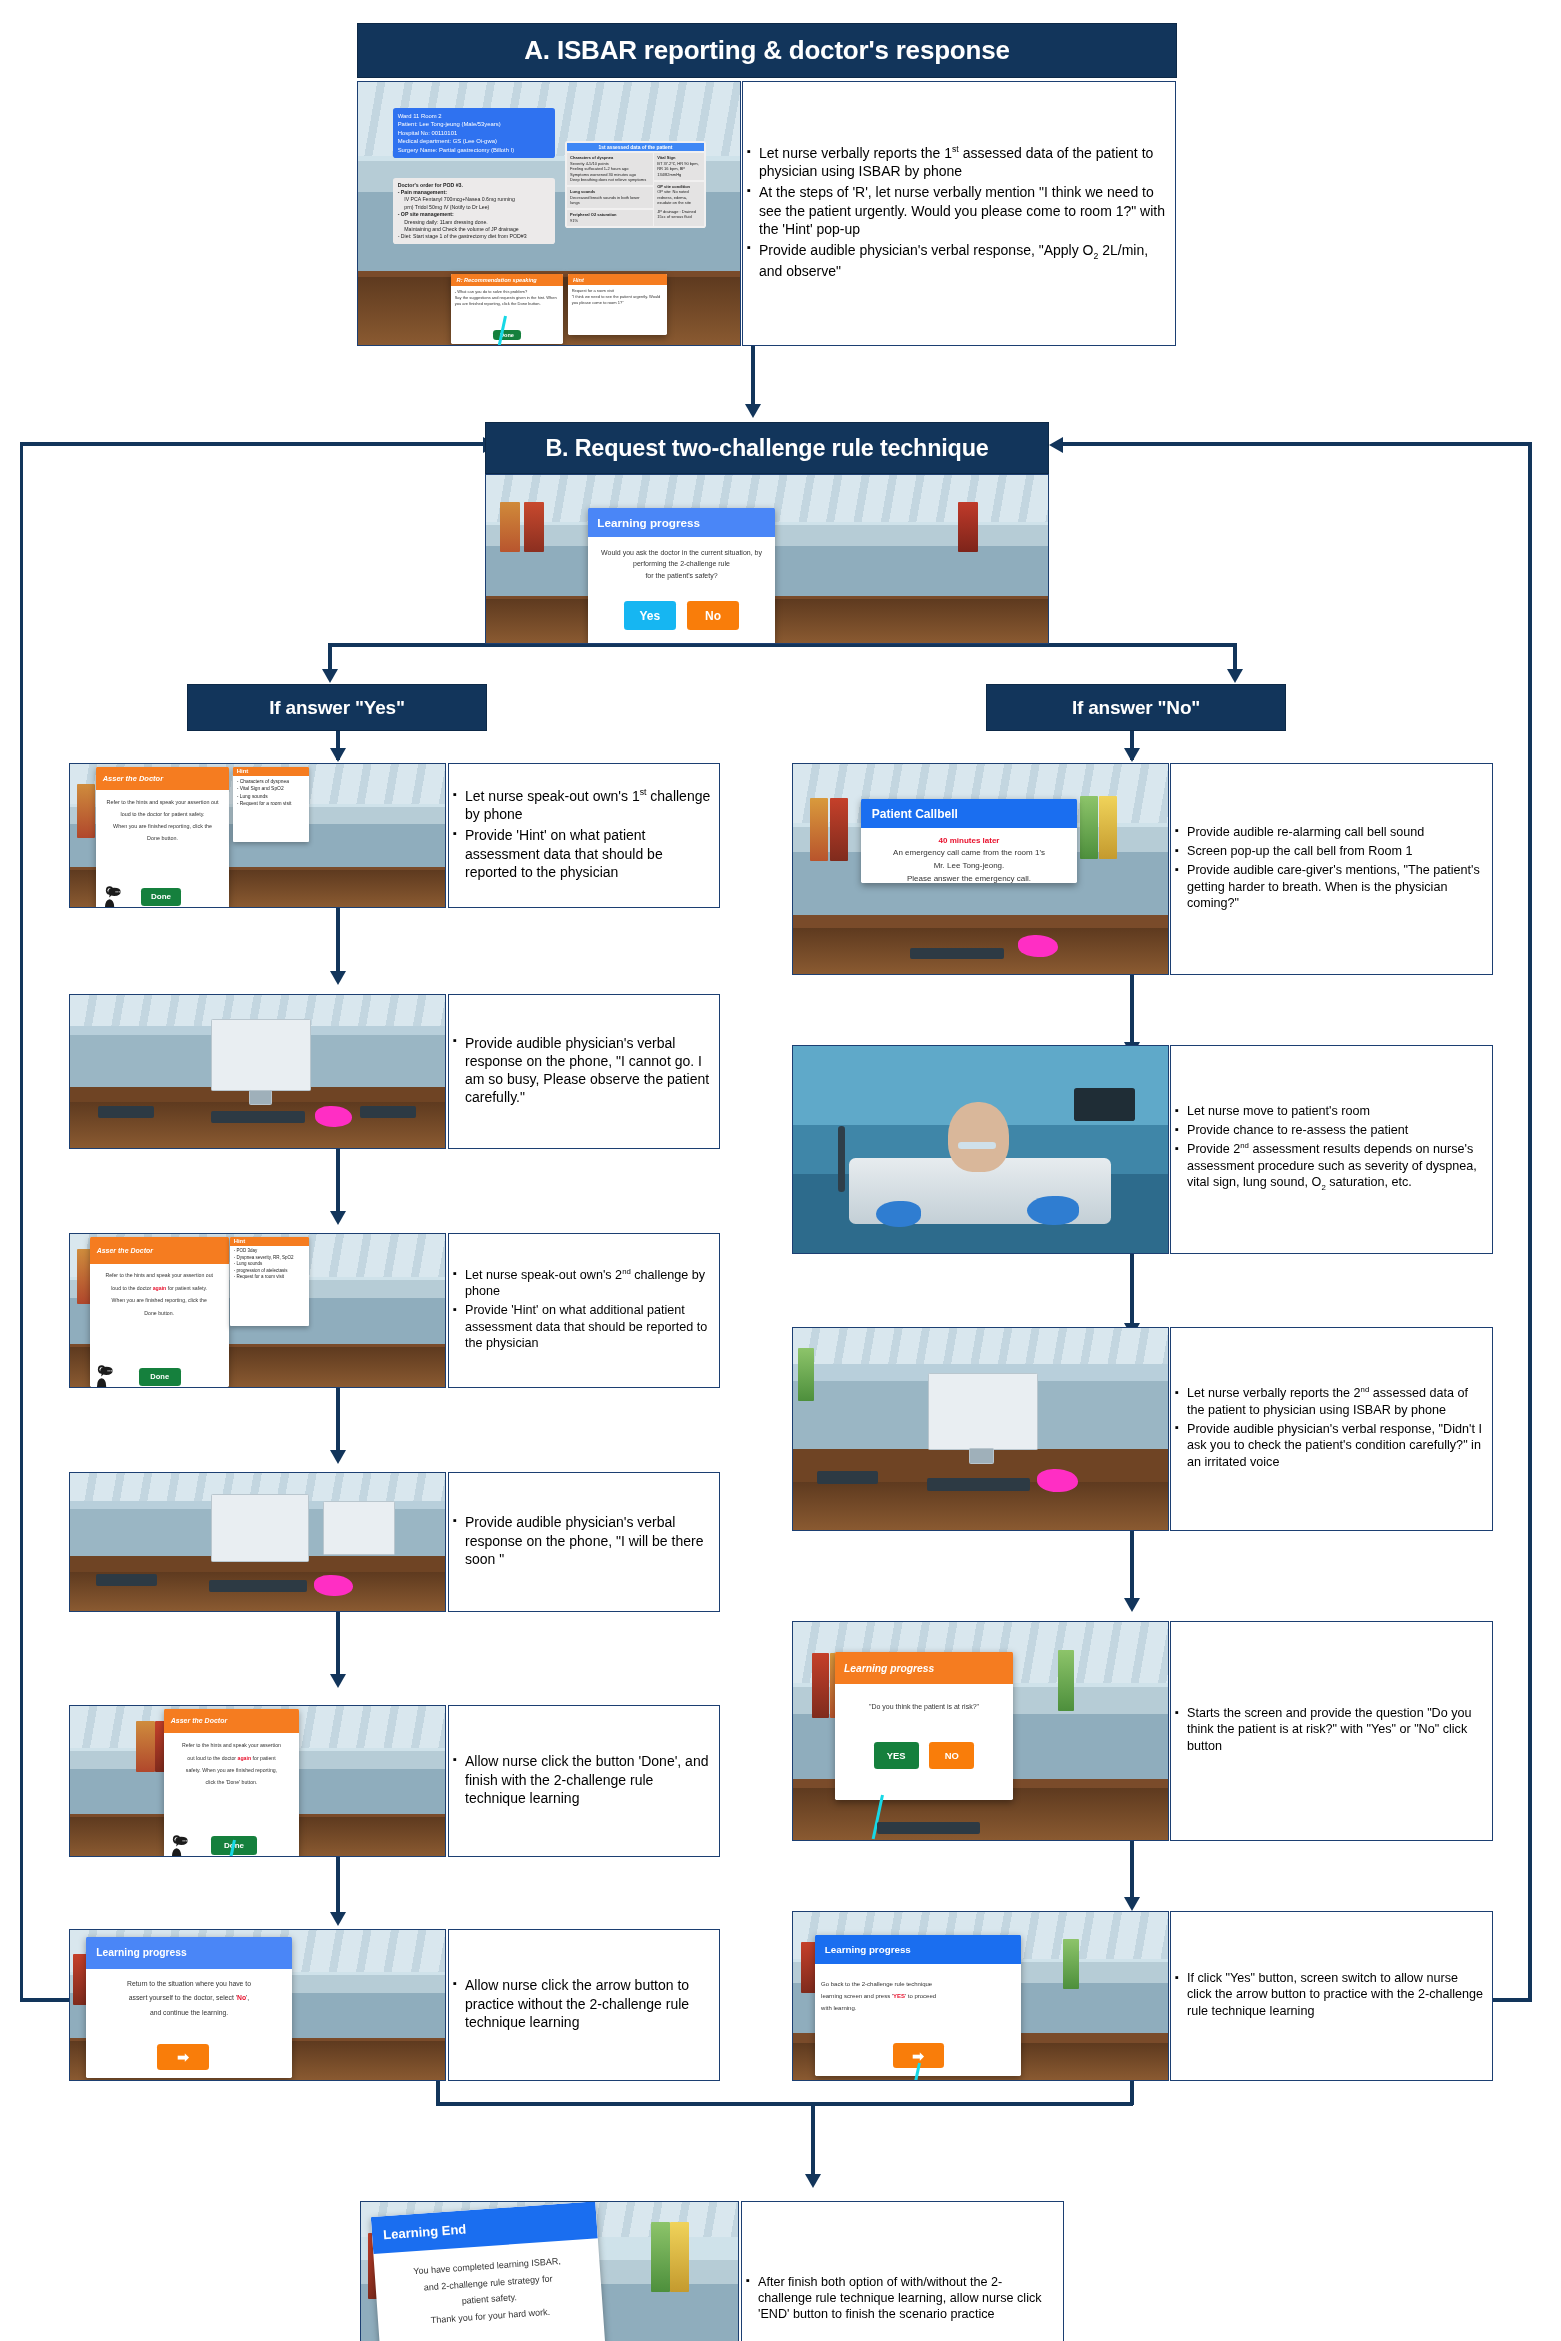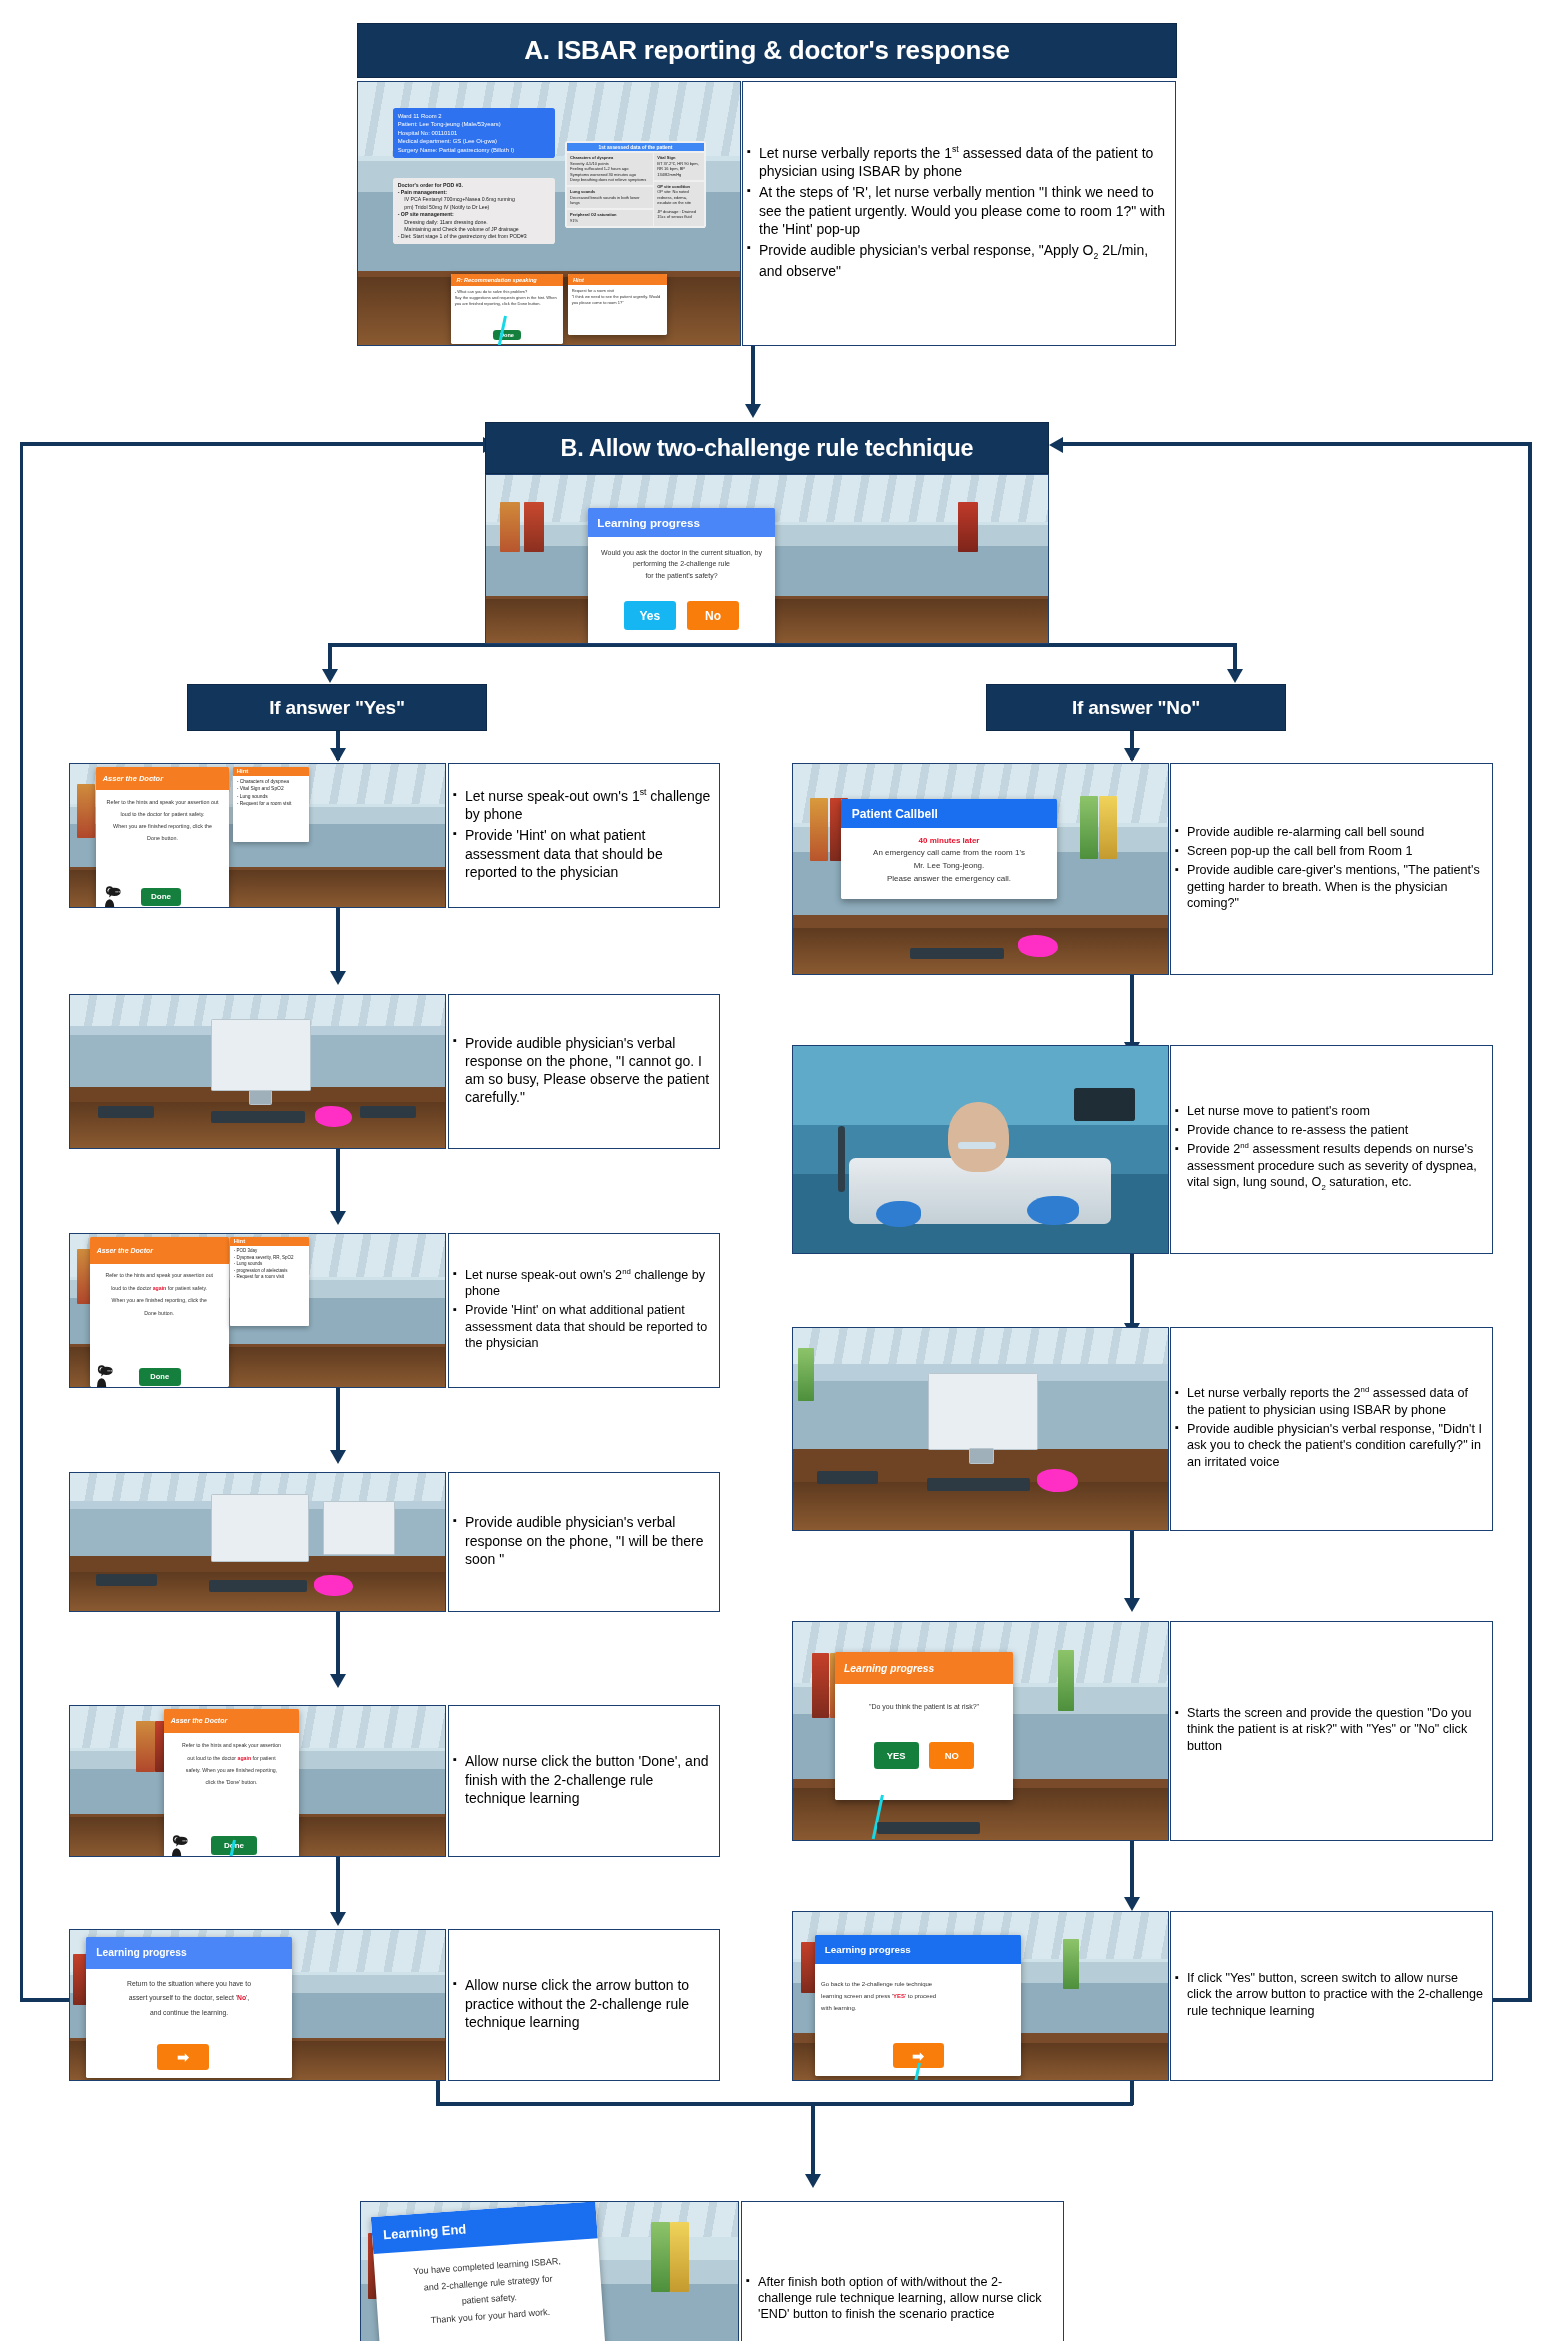--- a/index.html
+++ b/index.html
@@ -213,21 +213,21 @@
 
 <div class="note" style="left:742px;top:81px;width:434px;height:265px;">
   <ul>
     <li>Let nurse verbally reports the 1<sup>st</sup> assessed data of the patient to physician using ISBAR by phone</li>
     <li>At the steps of 'R', let nurse verbally mention "I think we need to see the patient urgently. Would you please come to room 1?" with the 'Hint' pop-up</li>
     <li>Provide audible physician's verbal response,  "Apply O<sub>2</sub> 2L/min, and observe"</li>
   </ul>
 </div>
 
 <div class="hdr hdr-b abs" style="left:485px;top:422px;width:564px;height:52px;">
-  <span>B. Allow two-challenge rule technique</span>
+  <span>B. Request two-challenge rule technique</span>
 </div>
 
 <div class="shot" style="left:485px;top:474px;width:564px;height:170px;">
   <div class="room">
       <div class="ceil"></div>
     <div class="art" style="left:14px;background:linear-gradient(#d08a3a,#b8552e);"></div>
     <div class="art" style="left:38px;background:linear-gradient(#c8492e,#8b2f20);"></div>
     <div class="art" style="right:70px;background:linear-gradient(#c03a2a,#7d241a);"></div>
     <div class="desk"></div>
   </div>
@@ -435,21 +435,21 @@
 
 <div class="shot" style="left:792px;top:763px;width:377px;height:212px;">
   <div class="room">
       <div class="ceil"></div>
     <div class="art" style="left:17px;top:16%;height:30%;width:18px;background:linear-gradient(#d99a3c,#b8542c);"></div>
     <div class="art" style="left:37px;top:16%;height:30%;width:18px;background:linear-gradient(#c5402a,#7f2b1d);"></div>
     <div class="art" style="right:70px;top:15%;height:30%;width:18px;background:linear-gradient(#8dc46a,#4d8f3c);"></div>
     <div class="art" style="right:51px;top:15%;height:30%;width:18px;background:linear-gradient(#f0d35a,#c49a2e);"></div>
     <div class="desk" style="height:22%;"></div>
   </div>
-  <div class="card" style="left:48px;top:35px;width:216px;height:100px;">
+  <div class="card" style="left:68px;top:35px;width:216px;height:84px;">
     <div class="cbar blue2" style="height:29px;font-size:12px;">Patient Callbell</div>
     <div class="cbody" style="font-size:8px;line-height:1.6;padding-top:6.6px;">
       <div style="color:#e8112d;font-weight:bold;">40 minutes later</div>
       <div>An emergency call came from the room 1's</div>
       <div>Mr. Lee Tong-jeong.</div>
       <div>Please answer the emergency call.</div>
     </div>
   </div>
   <div class="pink" style="left:225px;top:171px;width:40px;height:21.5px;"></div>
   <div class="kbd" style="left:117px;top:184px;width:94px;height:11.2px;"></div>

